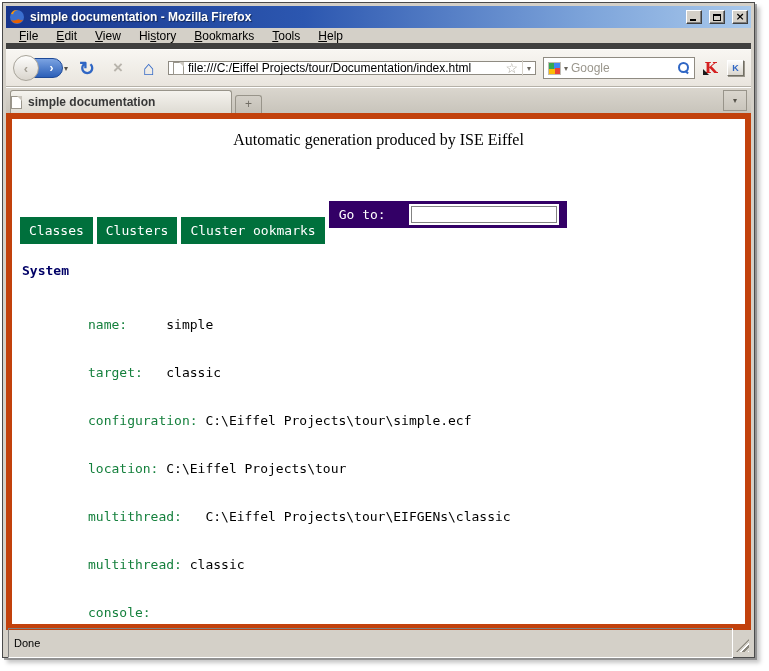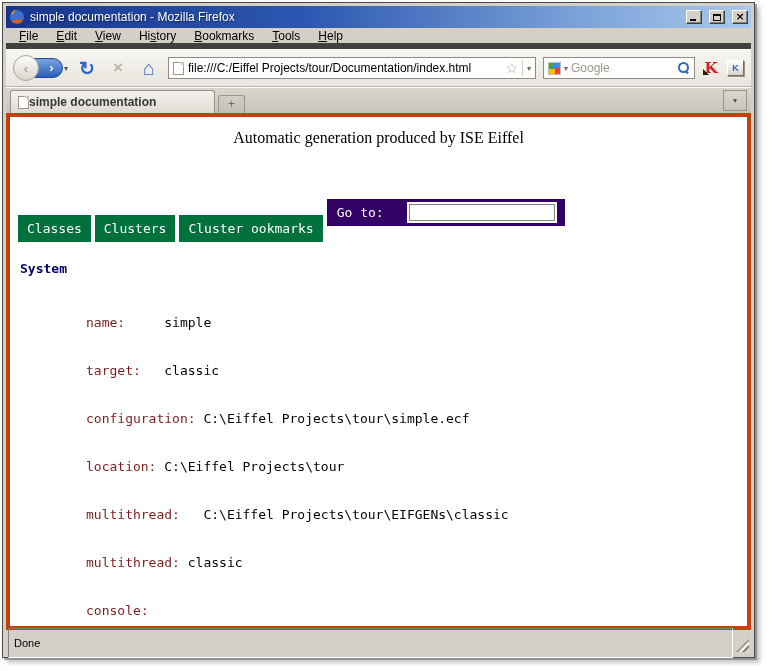--- a/index.html
+++ b/index.html
@@ -13,21 +13,21 @@
     display: flex; flex-direction: column;
   }
 
   
   .titlebar {
     height: 22px; flex: 0 0 22px;
     background: linear-gradient(90deg,#17358c 0%,#2c57b0 40%,#7da4da 78%,#a9c9ec 100%);
     display: flex; align-items: center; padding: 0 3px; gap: 5px;
   }
   .ff-icon { width: 16px; height: 16px; flex: 0 0 16px; }
-  .title-text { color: #fff; font-weight: normal; font-size: 12px; flex: 1;
+  .title-text { color: #fff; font-weight: bold; font-size: 12px; flex: 1;
     white-space: nowrap; overflow: hidden; text-shadow: 1px 1px 1px rgba(0,0,0,.5); }
   .win-btn {
     width: 16px; height: 14px; background: #D4D0C8; margin-left: 2px;
     border: 1px solid; border-color: #fff #404040 #404040 #fff;
     box-shadow: inset -1px -1px 0 #808080;
     display: flex; align-items: center; justify-content: center; position: relative;
   }
   .glyph-min { position: absolute; left: 3px; bottom: 2px; width: 6px; height: 2px; background: #000; }
   .glyph-max { width: 8px; height: 7px; border: 1px solid #000; border-top: 2px solid #000; }
   .glyph-close { font-size: 11px; font-weight: bold; line-height: 10px; color: #000; font-family: "DejaVu Sans", sans-serif; }
@@ -51,21 +51,21 @@
   .fwd-btn { width: 29px; height: 20px; margin-left: -5px; border-radius: 0 10px 10px 0;
     background: linear-gradient(#7ba3e2,#2b5fb8); border: 1px solid #1e4a98;
     color: #fff; font-size: 12px; font-weight: bold;
     display: flex; align-items: center; justify-content: center; padding-left: 6px; }
   .fwd-drop { font-size: 8px; color: #55524a; margin-left: 1px; }
   .tool-glyph { width: 24px; height: 26px; display: flex; align-items: center; justify-content: center; }
   .reload-btn { font-size: 19px; color: #2f66c4; font-weight: bold; }
   .stop-btn   { font-size: 17px; color: #b8b4ac; font-weight: bold; }
   .home-btn   { font-size: 20px; color: #3b6ec8; font-weight: bold; }
 
-  .urlbar { flex: 1; height: 22px; background: #fff; border: 1px solid #8f8b82;
+  .urlbar { flex: 1; height: 14px; background: #fff; border: 1px solid #8f8b82;
     display: flex; align-items: center; padding: 0 4px; gap: 4px; }
   .page-icon { width: 11px; height: 13px; background: #fff; border: 1px solid #9a968c; position: relative; flex: 0 0 11px; }
   .page-icon::after { content:""; position: absolute; top: -1px; right: -1px;
     border-style: solid; border-width: 0 5px 5px 0; border-color: transparent #c9c5bc transparent transparent; }
   .url-input { flex: 1; border: none; outline: none; font-size: 12px;
     font-family: "Liberation Sans", sans-serif; color: #000; background: transparent; }
   .star-icon { color: #aaa69c; font-size: 14px; line-height: 14px; }
   .url-drop { color: #6a665e; font-size: 8px; border-left: 1px solid #d5d1c9;
     padding-left: 4px; height: 16px; display: flex; align-items: center; }
 
@@ -89,48 +89,48 @@
   .kasp-btn::after { content:""; position: absolute; left: 1px; bottom: 2px;
     border-style: solid; border-width: 6px 0 0 6px; border-color: transparent transparent transparent #1a1a1a; }
   .kkey-btn { width: 17px; height: 16px; background: linear-gradient(#fdfdfc,#d9d5cd);
     border: 1px solid; border-color: #fff #716f64 #716f64 #fff; box-shadow: 1px 1px 0 #9a968c;
     color: #2f66c4; font-size: 9px; font-weight: bold; display: flex; align-items: center; justify-content: center; }
 
   
   .tabbar { height: 26px; flex: 0 0 26px; background: linear-gradient(#dad6ce,#c8c4bb);
     border-top: 1px solid #fff; display: flex; align-items: flex-end; padding: 3px 30px 0 4px;
     gap: 3px; position: relative; }
-  .tab-active { width: 205px; height: 23px; background: linear-gradient(#f5f3ee,#dedbd3);
+  .tab-active { width: 222px; height: 23px; background: linear-gradient(#f5f3ee,#dedbd3);
     border: 1px solid #98948a; border-bottom: none; border-radius: 3px 3px 0 0;
-    display: flex; align-items: center; padding: 0 7px; }
+    display: flex; align-items: center; gap: 6px; padding: 0 0; }
   .tab-label { font-size: 12px; font-weight: bold; color: #383838; white-space: nowrap; overflow: hidden; }
   .newtab-btn { width: 27px; height: 18px; background: linear-gradient(#d3cfc7,#c3bfb6);
     border: 1px solid #98948a; border-bottom: none; border-radius: 3px 3px 0 0;
     color: #716d64; font-size: 12px; text-align: center; line-height: 16px; }
   .tablist-btn { position: absolute; right: 4px; bottom: 2px; width: 24px; height: 21px;
     border: 1px solid #98948a; background: linear-gradient(#dad6ce,#c9c5bc);
     font-size: 8px; color: #55524a; display: flex; align-items: center; justify-content: center; }
 
   
-  .content { flex: 1; background: #fff; border: 4px solid #c2410c; overflow: hidden;
+  .content { flex: 1; background: #fff; border: 6px solid #c2410c; overflow: hidden;
     font-family: "DejaVu Sans Mono", monospace; font-size: 13px; color: #000; }
   .doc-header { font-family: "Liberation Serif", serif; font-size: 16px;
     text-align: center; margin-top: 12px; }
   .btn-row { display: flex; gap: 4px; margin-left: 8px; align-items: center; }
   .btn-row.first { margin-top: 36px; }
   .doc-btn { background: #00703c; color: #fff; height: 27px; display: inline-flex;
     align-items: center; padding: 0 9px; font-size: 13px; cursor: pointer; white-space: pre; margin-top: 32px; }
   .goto { background: #330066; color: #fff; height: 27px; display: inline-flex;
     align-items: center; gap: 25px; padding: 0 10px; font-size: 13px; white-space: pre; }
   .goto-input { width: 146px; height: 17px; border: 1px solid #838383;
     box-shadow: 0 0 0 2px #fff; background: #fff; font-family: "DejaVu Sans Mono", monospace; font-size: 12px; }
 
   .section-heading { color: #000066; font-weight: bold; margin: 19px 0 7px 10px; }
   .sys-rows { margin-left: 76px; line-height: 16px; white-space: pre; }
-  .sys-label { color: #7f1d1d; }
+  .sys-label { color: #15803d; }
   .sys-value { color: #000; }
 
   
   .statusbar { height: 24px; flex: 0 0 24px; background: #D4D0C8; display: flex;
     align-items: center; padding: 3px 2px 2px 2px; position: relative; }
   .status-field { flex: 1; height: 30px; border: 1px solid; border-color: #808080 #fff #fff #808080;
     display: flex; align-items: center; padding: 0 5px; font-size: 11px; color: #000; margin-right: 16px; }
   .resize-grip { position: absolute; right: 2px; bottom: 2px; width: 13px; height: 13px;
     background: repeating-linear-gradient(135deg, transparent 0 2px, #fff 2px 3px, #8a867c 3px 5px);
     clip-path: polygon(100% 0, 100% 100%, 0 100%); }

